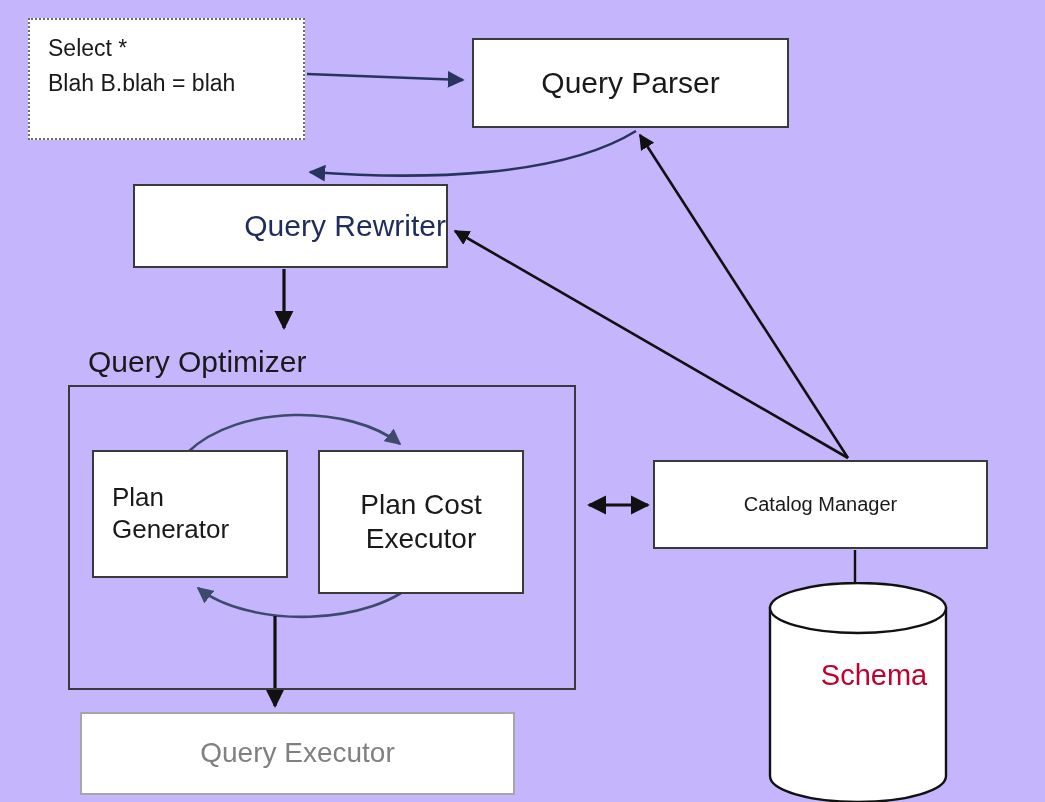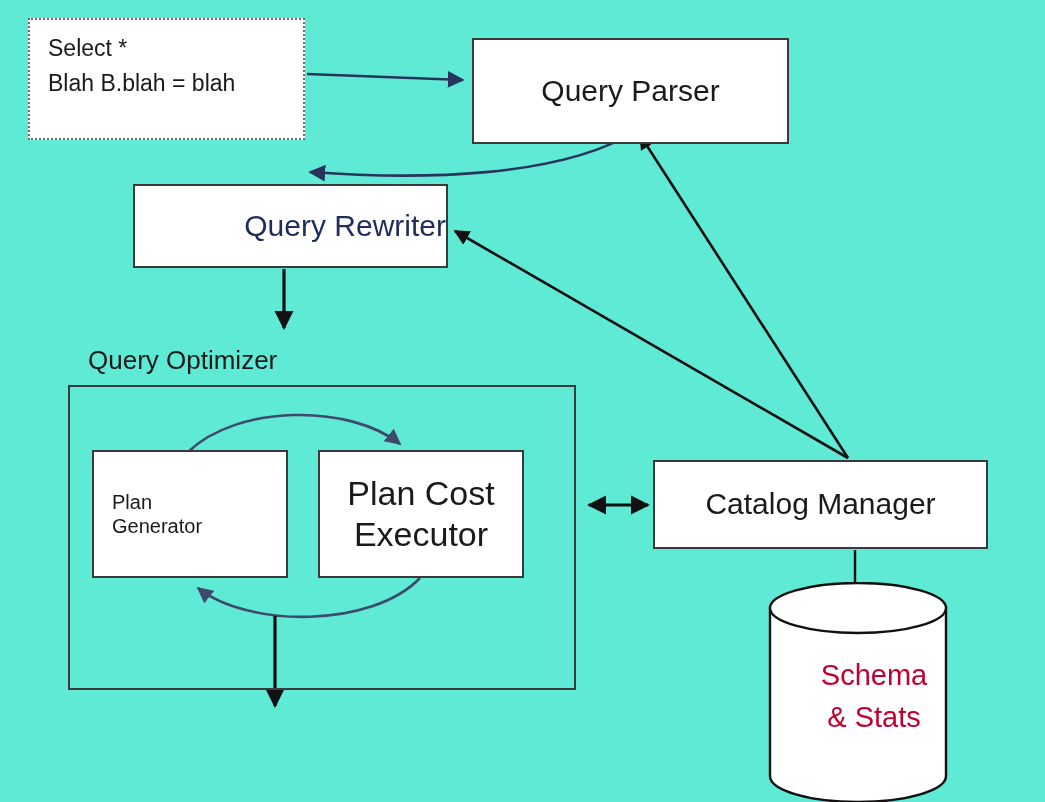--- a/index.html
+++ b/index.html
@@ -7,21 +7,21 @@
     padding: 0;
     background: #ffffff;
   }
   body {
     font-family: "Liberation Sans", sans-serif;
   }
   #canvas {
     position: relative;
     width: 1045px;
     height: 802px;
-    background: #5eead4;
+    background: #c4b5fd;
     overflow: hidden;
   }
   #edges {
     position: absolute;
     left: 0;
     top: 0;
     width: 1045px;
     height: 802px;
     pointer-events: none;
   }
@@ -46,61 +46,61 @@
   }
 
   
   #sql-box {
     left: 28px; top: 18px; width: 277px; height: 122px;
     font-size: 23px; color: #1a1a1a;
   }
   #sql-box .sql-line { margin-bottom: 7px; white-space: nowrap; }
 
   #query-parser {
-    left: 472px; top: 38px; width: 317px; height: 106px;
+    left: 472px; top: 38px; width: 317px; height: 90px;
     font-size: 30px; color: #1a1a1a; text-align: right;
   }
 
   #query-rewriter {
     left: 133px; top: 184px; width: 315px; height: 84px;
     font-size: 30px; color: #1f2c5c; justify-content: flex-end;
   }
 
   #optimizer-label {
     position: absolute;
     left: 88px; top: 345px;
-    font-size: 26px; color: #1a1a1a;
+    font-size: 30px; color: #1a1a1a;
     white-space: nowrap;
   }
   #query-optimizer {
     left: 68px; top: 385px; width: 508px; height: 305px;
     background: transparent;
   }
 
   #plan-generator {
     left: 92px; top: 450px; width: 196px; height: 128px;
-    font-size: 20px; color: #1a1a1a;
+    font-size: 26px; color: #1a1a1a;
     justify-content: flex-start;
     padding-left: 18px;
     text-align: left;
   }
   #plan-cost-estimator {
-    left: 318px; top: 450px; width: 206px; height: 128px;
-    font-size: 34px; color: #1a1a1a;
+    left: 318px; top: 450px; width: 206px; height: 144px;
+    font-size: 28px; color: #1a1a1a;
   }
 
   #query-executor {
     left: 80px; top: 712px; width: 435px; height: 83px;
     border: 2px solid #a6a6a6;
     font-size: 28px; color: #808080;
   }
 
   #catalog-manager {
     left: 653px; top: 460px; width: 335px; height: 89px;
-    font-size: 30px; color: #1a1a1a;
+    font-size: 20px; color: #1a1a1a;
   }
 
   
   #schema-stats-db {
     position: absolute;
     left: 768px; top: 582px; width: 180px; height: 220px;
   }
   #schema-stats-db svg { display: block; }
   #schema-stats-label {
     position: absolute;
@@ -198,29 +198,31 @@
     </span>
   </div>
 
   <div id="plan-cost-estimator" class="node solid-box">
     <span class="stack">
       <span class="stack">Plan Cost</span>
       <span class="stack">Executor</span>
     </span>
   </div>
 
+  <div id="query-executor" class="node">
+    <span>Query Executor</span>
+  </div>
 
   <div id="catalog-manager" class="node solid-box">
     <span>Catalog Manager</span>
   </div>
 
   <div id="schema-stats-db">
     <svg width="180" height="220" viewBox="0 0 180 220" xmlns="http://www.w3.org/2000/svg">
       <path d="M 2 26 L 2 194 A 88 26 0 0 0 178 194 L 178 26 Z" fill="#ffffff" stroke="#111111" stroke-width="2.4"></path>
       <ellipse cx="90" cy="26" rx="88" ry="25" fill="#ffffff" stroke="#111111" stroke-width="2.4"></ellipse>
     </svg>
     <div id="schema-stats-label">
       <span class="stack">Schema</span>
-      <span class="stack">&amp; Stats</span>
     </div>
   </div>
 
 </div>
 
 </body></html>

